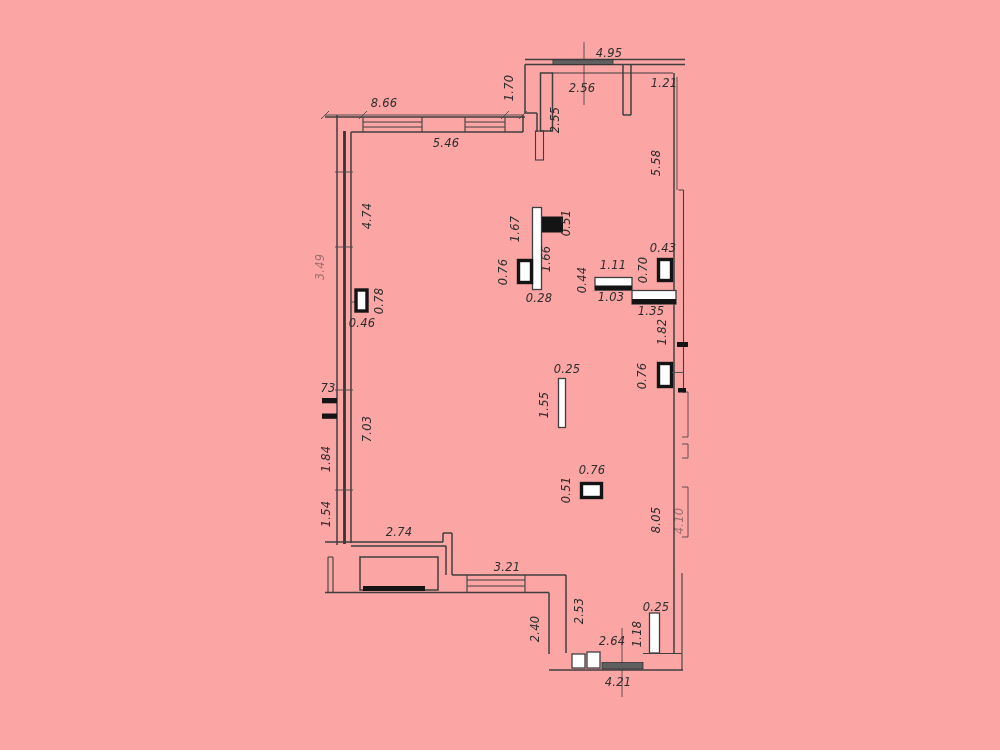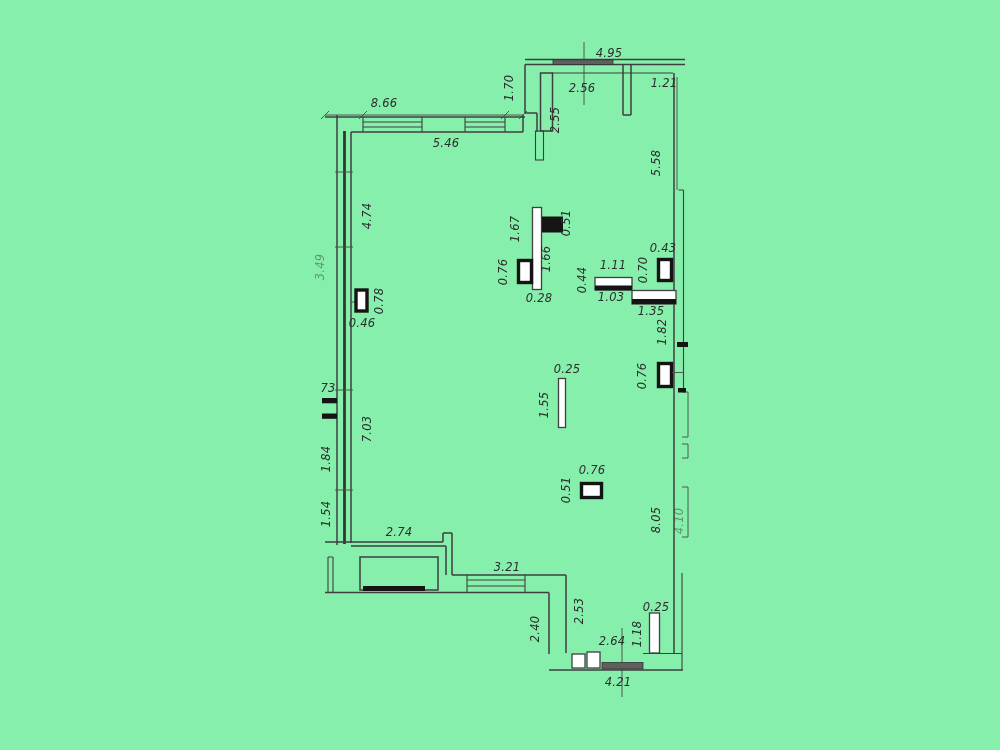--- a/index.html
+++ b/index.html
@@ -1,16 +1,16 @@
 <!DOCTYPE html>
 <html><head>
 <meta charset="utf-8">
 <style>
   html,body{margin:0;padding:0;background:#ffffff;}
-  #stage{position:relative;width:1000px;height:750px;background:#86efac;overflow:hidden;
+  #stage{position:relative;width:1000px;height:750px;background:#fca5a5;overflow:hidden;
          font-family:"DejaVu Sans",sans-serif;}
   svg{position:absolute;left:0;top:0;}
   .dim{font:italic 11.5px "DejaVu Sans",sans-serif;fill:#2d2d2d;text-anchor:middle;letter-spacing:.2px;}
   .dim.faint{opacity:.45;}
   .thin{stroke:#4a4a4a;stroke-width:.9;fill:none;}
   .wall{stroke:#3f3f3f;stroke-width:1.5;fill:none;}
   .wall2{stroke:#3f3f3f;stroke-width:1.1;fill:none;}
   .core{stroke:#353535;stroke-width:2.8;fill:none;}
   .colrect{stroke:#141414;stroke-width:3.4;fill:#ffffff;}
   .blackfill{fill:#141414;stroke:none;}

